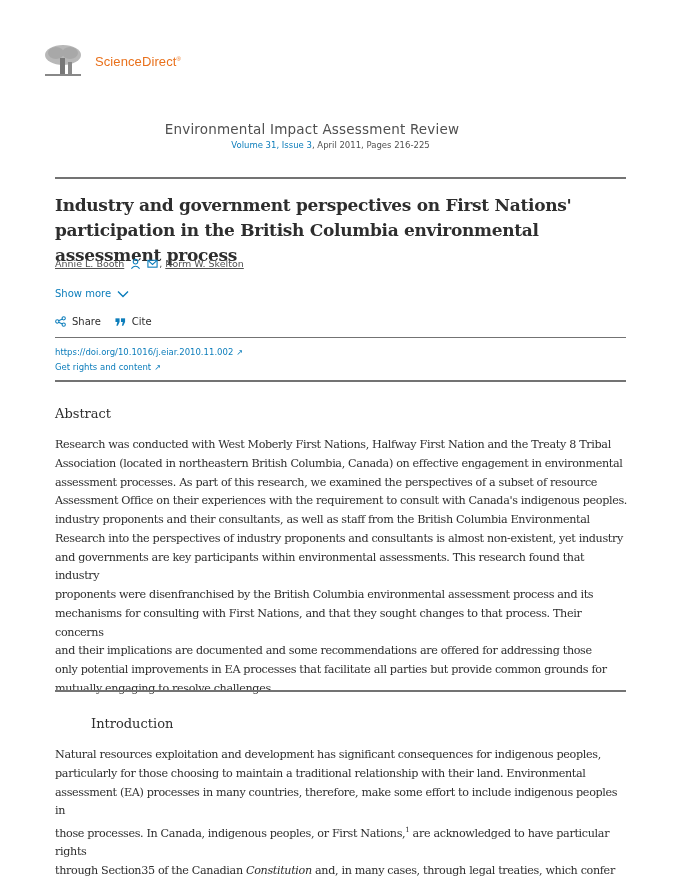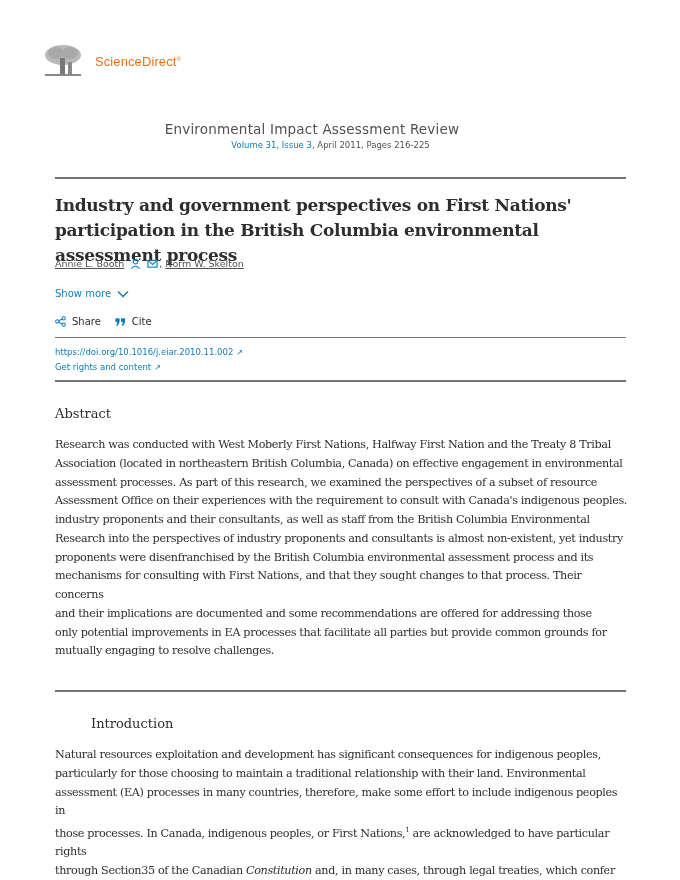--- a/index.html
+++ b/index.html
@@ -127,20 +127,21 @@
 <div class="rule" style="top:380px;"></div>
 
 <h2 class="h2" style="top:406px; font-weight:normal;">Abstract</h2>
 <div class="para" style="top:436px;">
   <div>Research was conducted with West Moberly First Nations, Halfway First Nation and the Treaty 8 Tribal</div>
   <div>Association (located in northeastern British Columbia, Canada) on effective engagement in environmental</div>
   <div>assessment processes. As part of this research, we examined the perspectives of a subset of resource</div>
   <div>Assessment Office on their experiences with the requirement to consult with Canada's indigenous peoples.</div>
   <div>industry proponents and their consultants, as well as staff from the British Columbia Environmental</div>
   <div>Research into the perspectives of industry proponents and consultants is almost non-existent, yet industry</div>
+  <div>and governments are key participants within environmental assessments. This research found that industry</div>
   <div>proponents were disenfranchised by the British Columbia environmental assessment process and its</div>
   <div>mechanisms for consulting with First Nations, and that they sought changes to that process. Their concerns</div>
   <div>and their implications are documented and some recommendations are offered for addressing those</div>
   <div>only potential improvements in EA processes that facilitate all parties but provide common grounds for</div>
   <div>mutually engaging to resolve challenges.</div>
 </div>
 
 <div class="rule" style="top:690px;"></div>
 
 <h2 class="h2" style="top:716px; font-weight:normal;margin-left:36px;">Introduction</h2>

